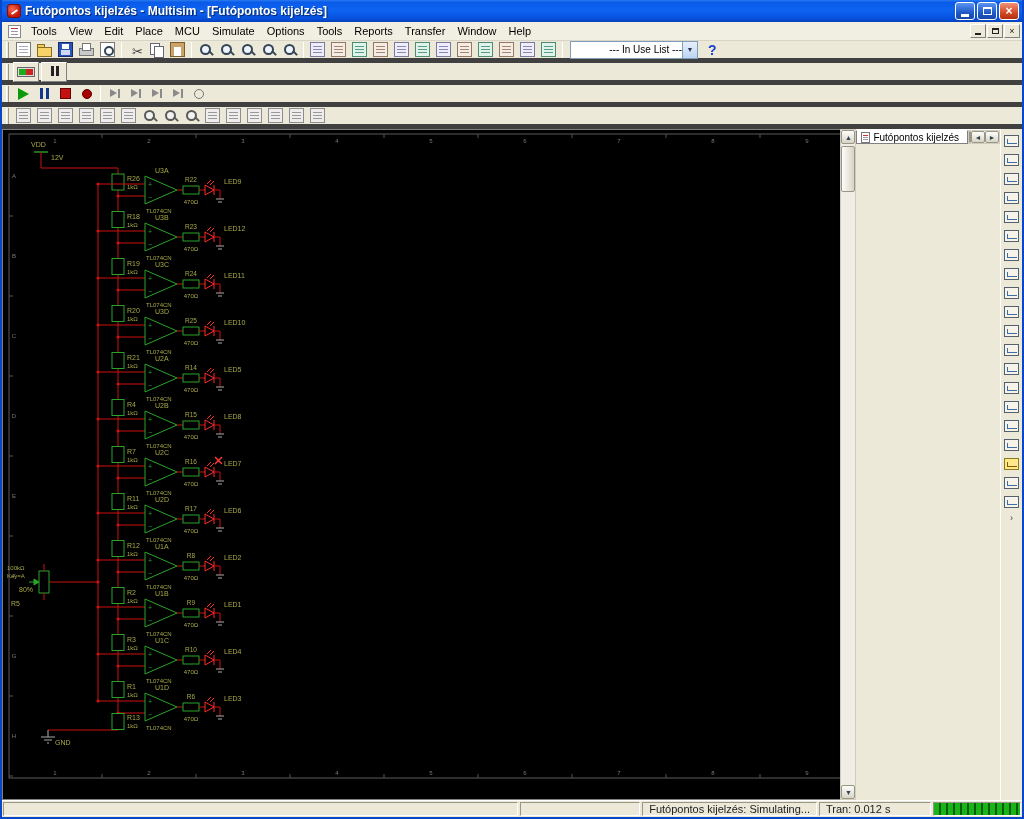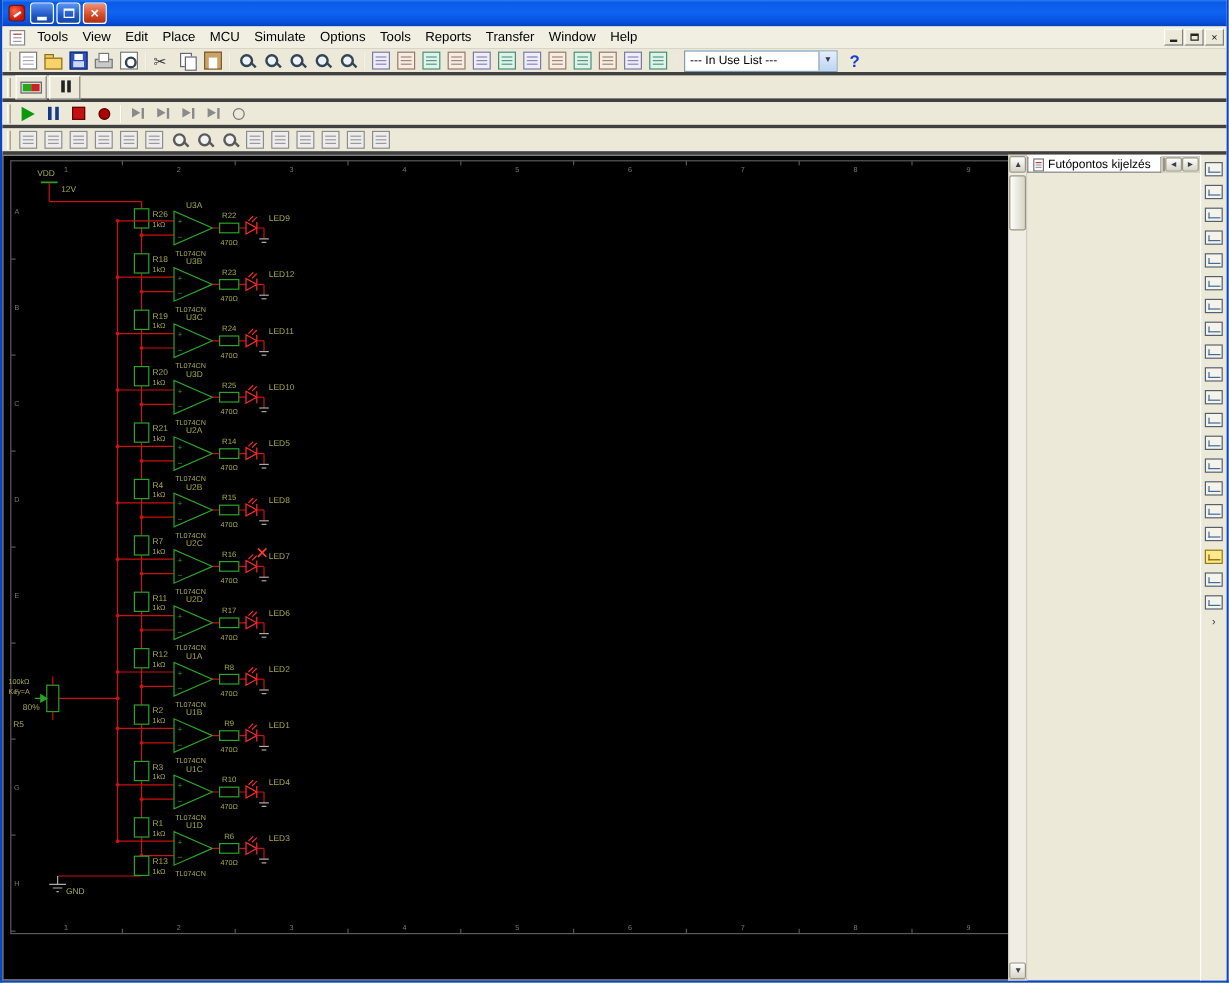--- a/index.html
+++ b/index.html
@@ -39,21 +39,21 @@
   .menu-item { font-size:11px; padding:2px 6px; color:#000; }
   .mdibtns { display:flex; gap:1px; margin-right:2px; }
   .mbtn { width:16px; height:14px; background:#ECE9D8; border:1px solid;
     border-color:#fff #808080 #808080 #fff; display:flex; align-items:center; justify-content:center;
     font-size:9px; color:#222; }
   .mbtn .g-min { width:6px; height:2px; background:#222; margin-top:6px; }
   .mbtn .g-max { width:7px; height:6px; border:1px solid #222; border-top:2px solid #222; }
 
   
   .tbrow { height:22px; flex:0 0 22px; display:flex; align-items:center; background:#ECE9D8;
-    border-bottom:3px solid #404040; padding-left:2px; }
+    border-bottom:5px solid #404040; padding-left:2px;text-align:right; }
   .grip { width:3px; height:16px; margin:0 4px 0 2px;
     border-left:1px solid #fff; border-right:1px solid #9a9685; }
   .sep { width:1px; height:16px; background:#b8b4a4; border-right:1px solid #fff; margin:0 3px; }
   .tbgroup { display:flex; align-items:center; }
   .tbtn { width:21px; height:20px; display:flex; align-items:center; justify-content:center; }
   .tbtn.raised { border:1px solid; border-color:#fff #808080 #808080 #fff; background:#ECE9D8;
     width:26px; margin-right:2px; }
 
   .ic { width:15px; height:15px; background:#efedfa; border:1px solid #7a7aa0; position:relative; display:block; }
   .ic::before { content:""; position:absolute; left:2px; right:2px; top:3px; height:1px;
@@ -172,20 +172,21 @@
   .sect.activity { width:88px; flex:0 0 88px; padding:0;
     background:repeating-linear-gradient(90deg,#18b418 0 5px,#0a5c0a 5px 7px); }
 </style>
 </head>
 <body>
 
 <div class="app">
 
   <div class="titlebar">
     <span class="logo"></span>
+    <span class="title">Futópontos kijelzés - Multisim - [Futópontos kijelzés]</span>
     <span class="winbtns">
       <span class="wbtn">
           <i class="g-min"></i>
         </span>
       <span class="wbtn">
           <i class="g-max"></i>
         </span>
       <span class="wbtn close">×</span>
     </span>
   </div>
@@ -912,14 +913,21 @@
         <div class="instbtn">
           <span class="instic"></span>
         </div>
         <div class="instbtn">
           <span class="instic"></span>
         </div>
         <div class="chev">›</div>
       </div>
   </div>
 
+  <div class="statusbar">
+    <div class="sect grow"></div>
+    <div class="sect w120"></div>
+    <div class="sect msg">Futópontos kijelzés: Simulating...</div>
+    <div class="sect tran">Tran: 0.012 s</div>
+    <div class="sect activity"></div>
+  </div>
 
 </div>
 
 </body></html>

